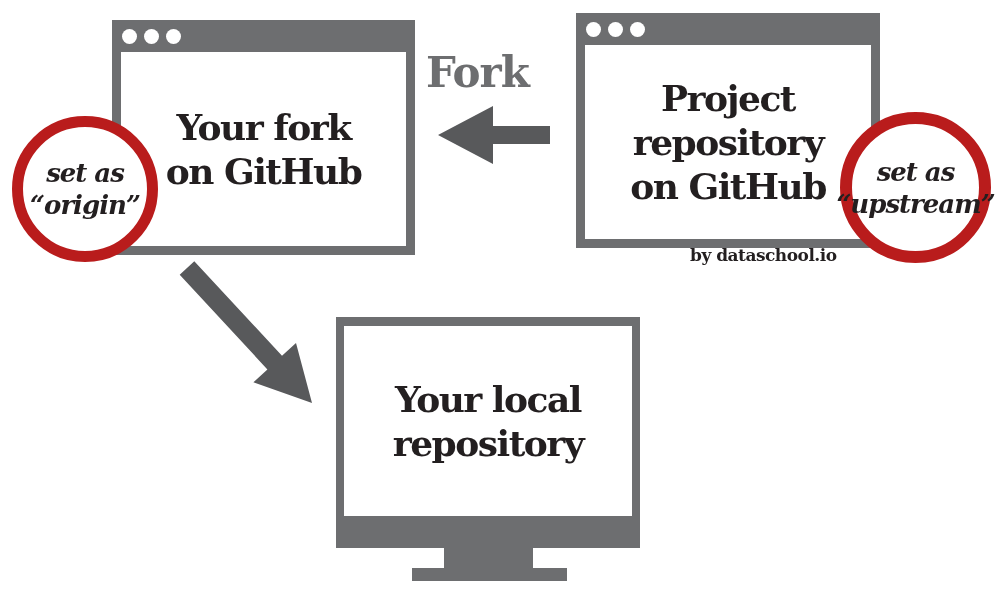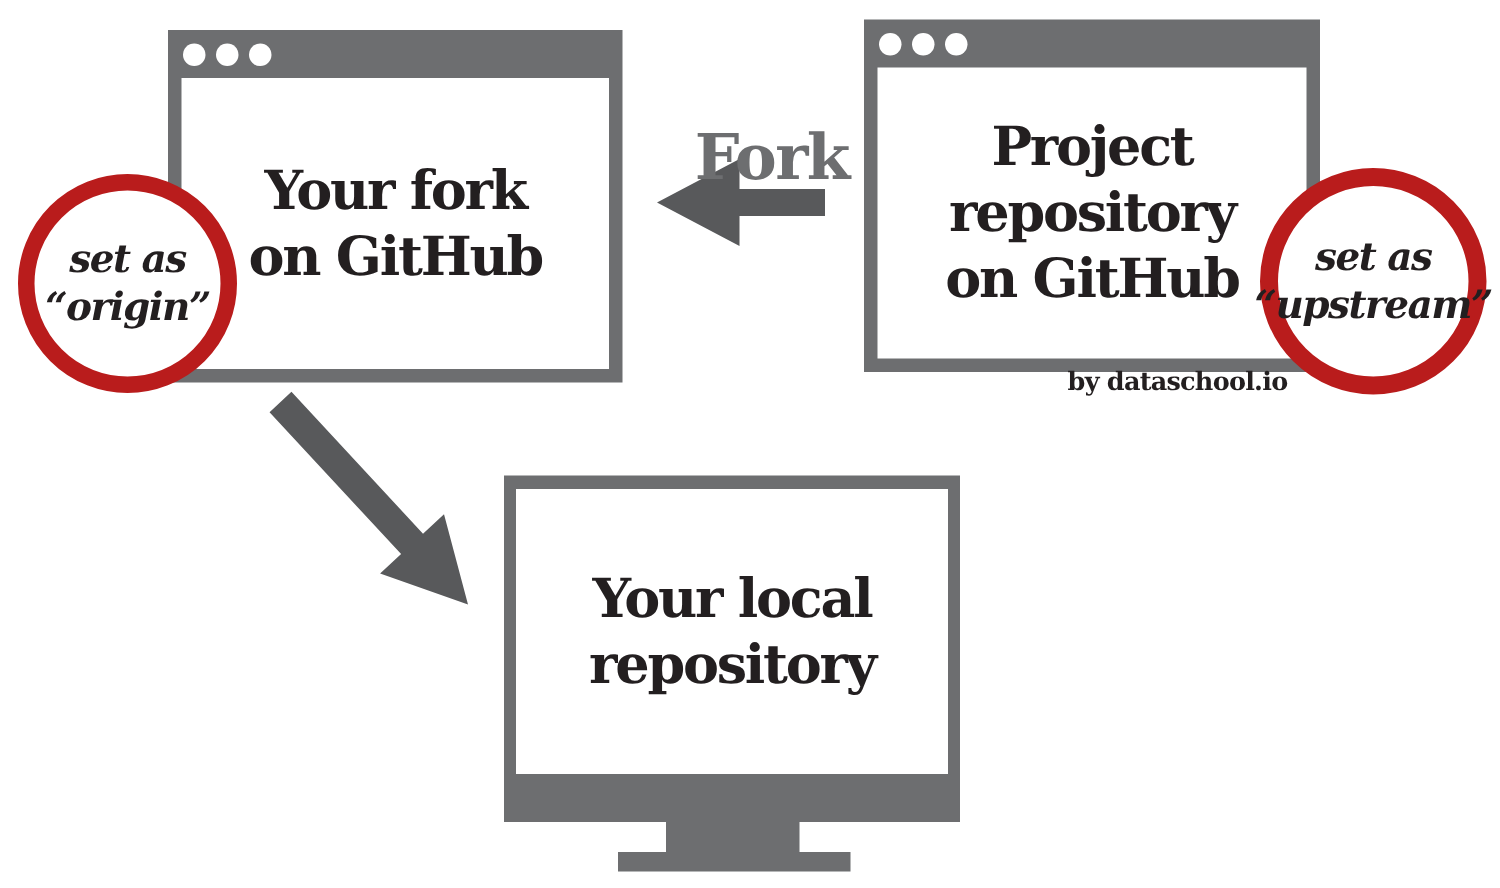--- a/index.html
+++ b/index.html
@@ -89,34 +89,33 @@
     text-align: center;
   }
 
   
   .arrow-label {
     position: absolute;
     font-weight: 700;
     font-size: 42px;
     letter-spacing: -1px;
     color: #6d6e70;
-    text-align: right;
-    white-space: nowrap;
-    margin-top: 32px;
+    text-align: left;
+    white-space: nowrap;
   }
   .label-fork  { left: 426px; top: 48px;  width: 140px; }
   .label-clone { left: 90px;  top: 324px; width: 156px; }
 
   
   .credit {
     position: absolute;
     left: 690px;
     top: 245px;
     width: 190px;
-    text-align: center;
+    text-align: left;
     font-weight: 700;
     font-size: 17px;
     letter-spacing: -0.5px;
     color: #231f20;
     white-space: nowrap;
   }
 
   
   .monitor {
     position: absolute;

